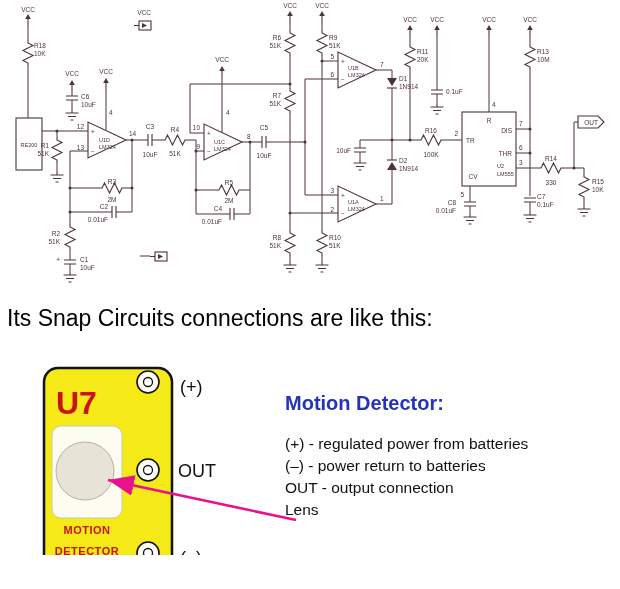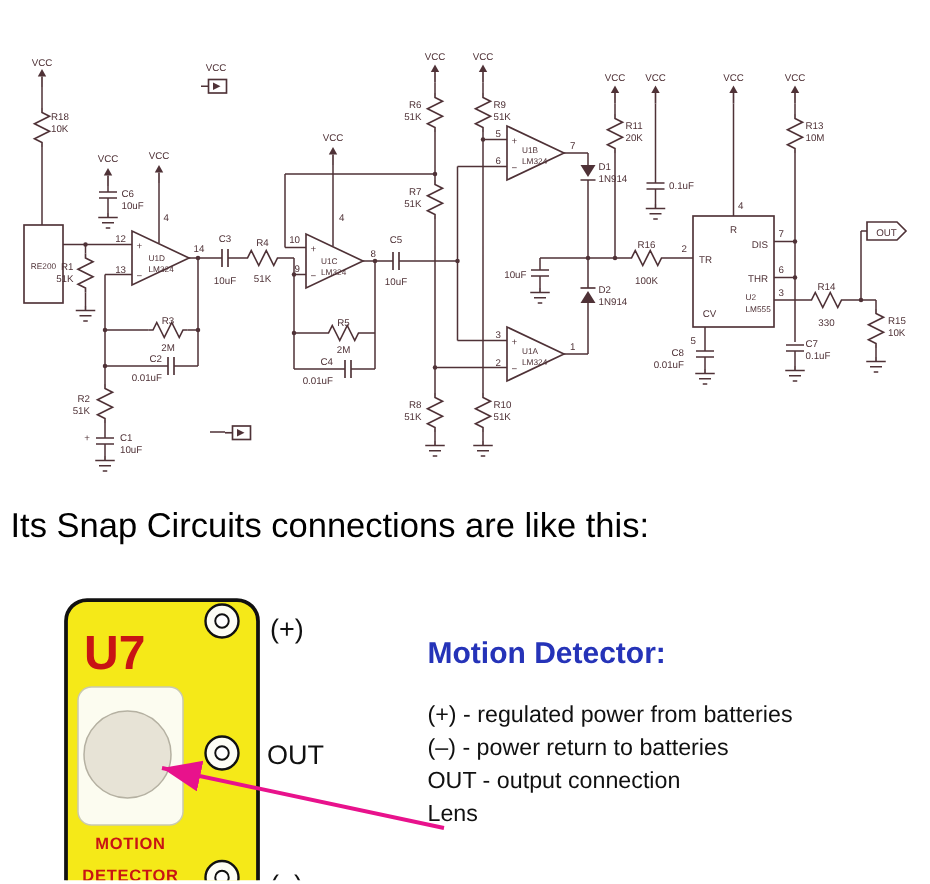--- a/index.html
+++ b/index.html
@@ -1,16 +1,16 @@
 <!DOCTYPE html>
 <html><head>
 <meta charset="utf-8">
 <style>
   html,body{margin:0;padding:0;background:#fff;}
-  #page{width:620px;height:555px;background:#fff;position:relative;overflow:hidden;font-family:"Liberation Sans",sans-serif;margin-top:32px;}
+  #page{width:620px;height:555px;background:#fff;position:relative;overflow:hidden;font-family:"Liberation Sans",sans-serif;}
   svg{display:block;}
   
   #schem text{font-family:"Liberation Sans",sans-serif;font-size:6.5px;fill:#4f3237;}
   #schem text.s{font-size:5.5px;}
   .wire{stroke:#4f3237;stroke-width:1;fill:none;}
   .sym{stroke:#4f3237;stroke-width:1.1;fill:none;}
   .symf{fill:#4f3237;stroke:none;}
   .oa{fill:#ffffff;stroke:#4f3237;stroke-width:1.1;}
   
   #heading{height:44px;box-sizing:border-box;padding:9px 0 0 7px;font-size:23px;color:#000;}

